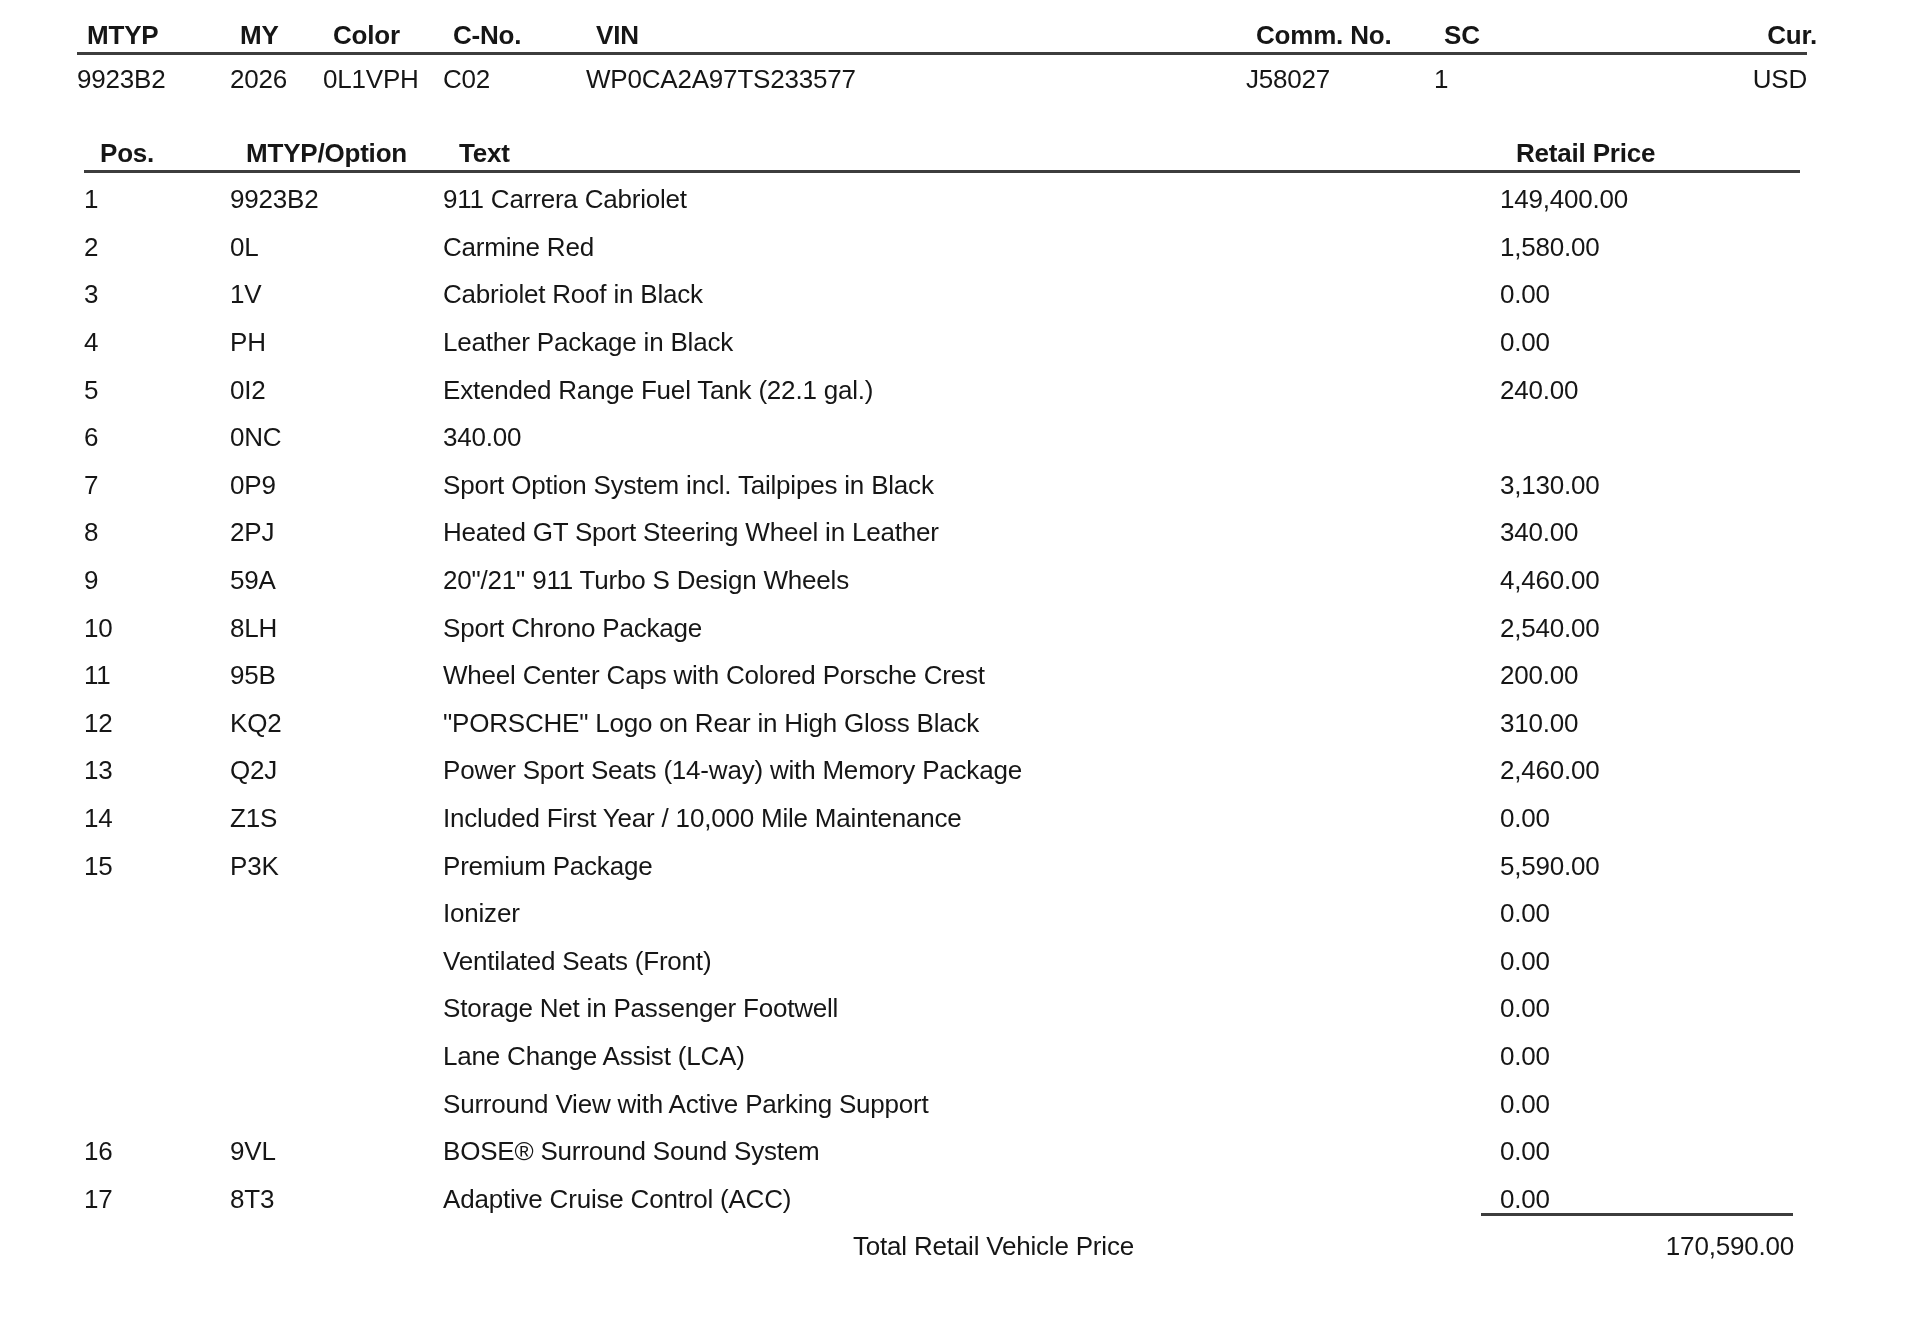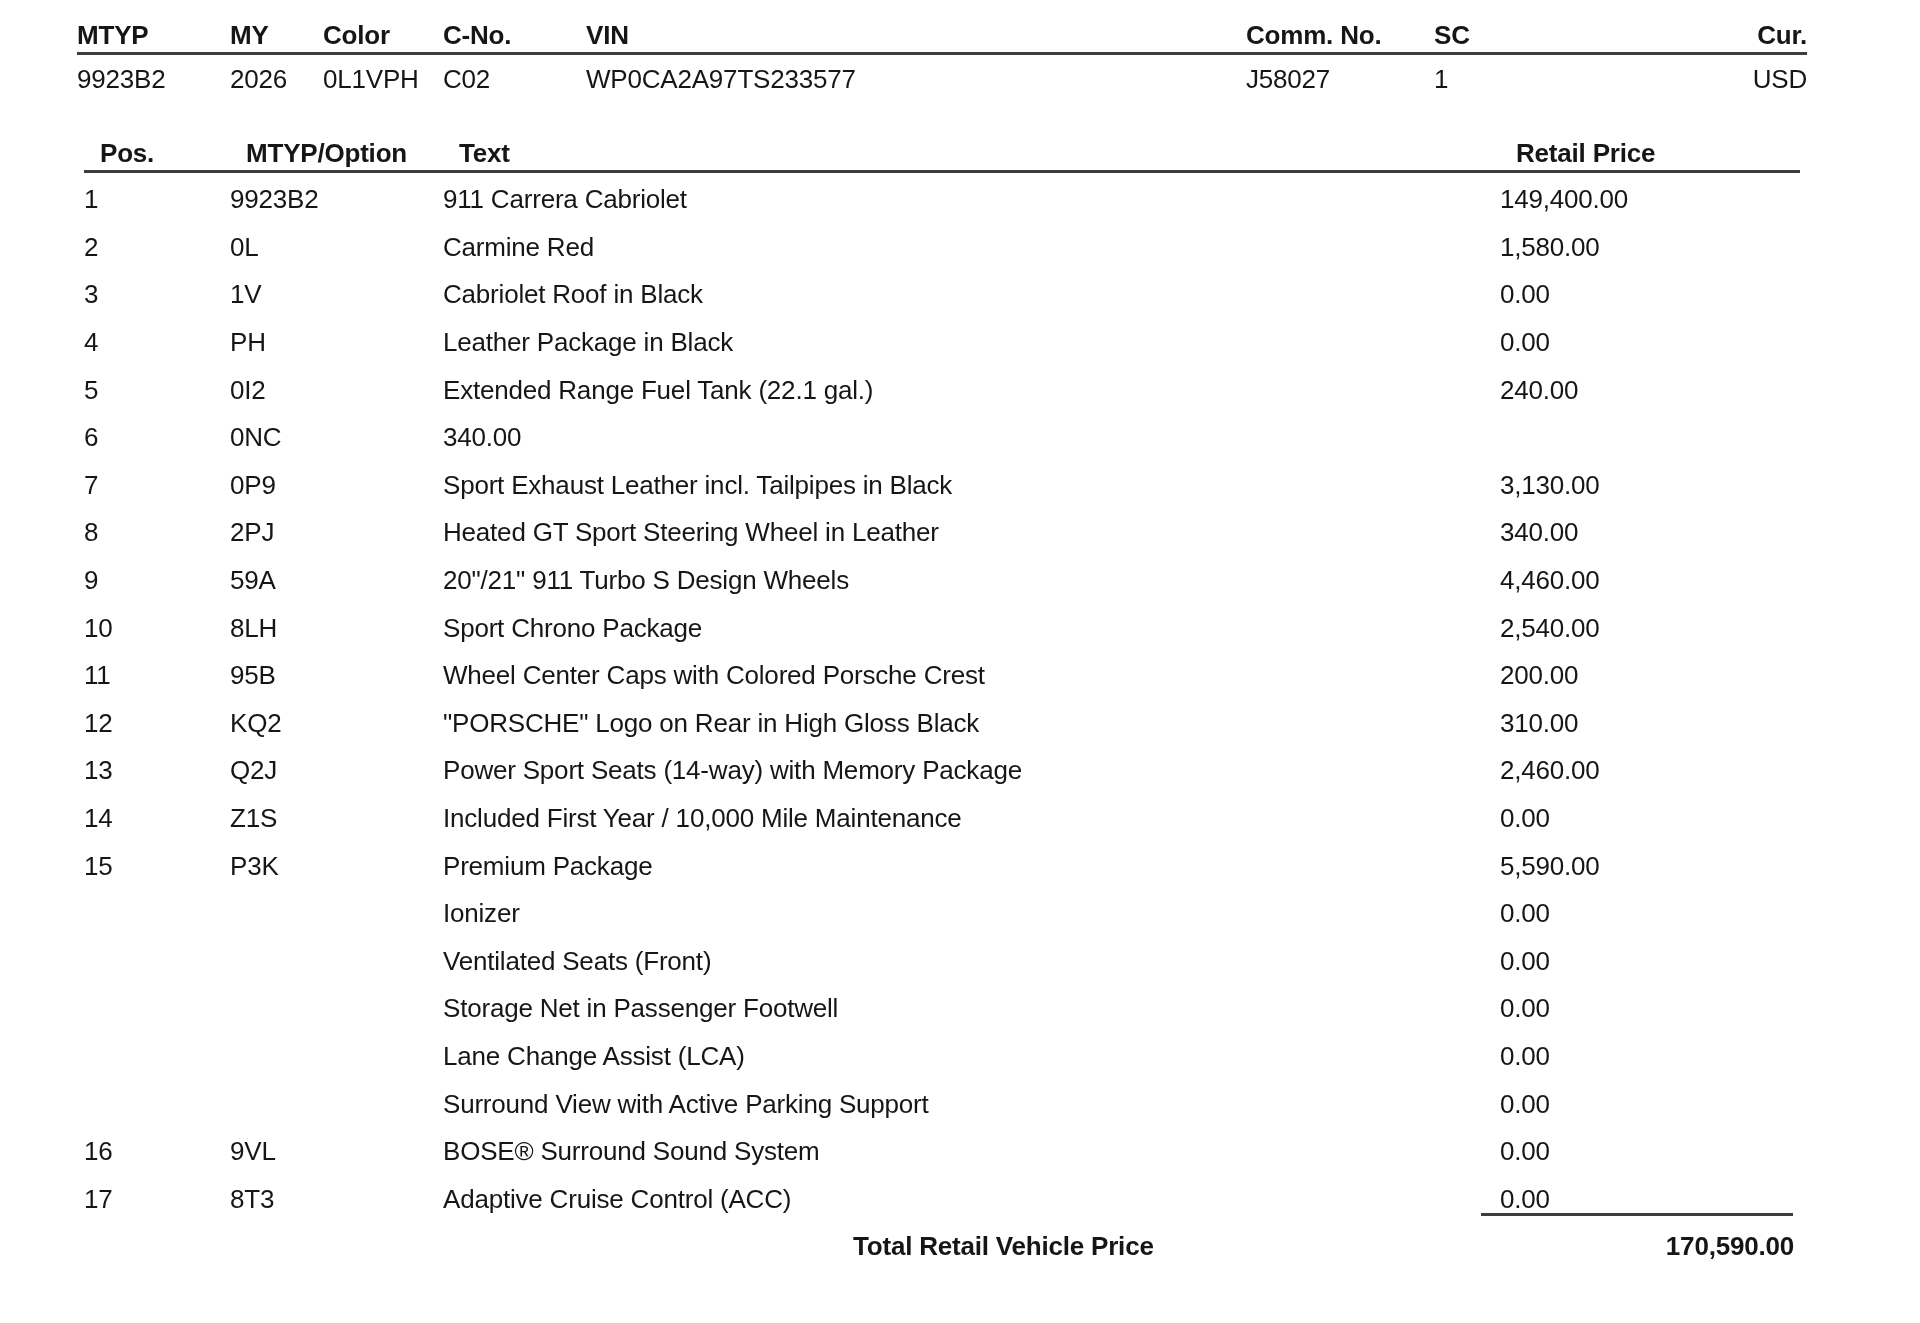--- a/index.html
+++ b/index.html
@@ -16,21 +16,21 @@
   }
   
   .vh-grid {
     position: absolute;
     left: 77px;
     width: 1730px;
     display: grid;
     grid-template-columns: 153px 93px 120px 143px 660px 188px 170px 203px;
     align-items: end;
   }
-  .vh-head { top: 20px; font-weight: bold; }
+  .vh-head { top: 20px; font-weight: bold; margin-left: 10px; }
   .vh-values { top: 64px; }
   .vh-grid .right { text-align: right; }
   .rule {
     position: absolute;
     height: 3px;
     background: #3d3d3d;
   }
   .rule-vh { top: 52px; left: 77px; width: 1730px; }
   
   .opt-grid-cols {
@@ -58,21 +58,20 @@
   
   .rule-total { top: 1213px; left: 1481px; width: 312px; height: 3px; }
   .total-row {
     position: absolute;
     top: 1226px;
     left: 84px;
     width: 1716px;
     height: 40px;
     display: flex;
     align-items: center;
-    font-weight: bold;
   }
   .total-label { margin-left: 769px; }
   .total-price { margin-left: auto; text-align: center; padding-right: 6px; }
 </style>
 </head>
 <body>
 
 <div class="page">
 
   <div class="vh-grid vh-head">
@@ -146,21 +145,21 @@
 
     <div class="opt-grid-cols opt-row">
       <div class="cell-pos">6</div>
       <div class="cell-option">0NC</div>
       <div class="cell-price price-cell">340.00</div>
     </div>
 
     <div class="opt-grid-cols opt-row">
       <div class="cell-pos">7</div>
       <div class="cell-option">0P9</div>
-      <div class="cell-text">Sport Exhaust Leather incl. Tailpipes in Black</div>
+      <div class="cell-text">Sport Option System incl. Tailpipes in Black</div>
       <div class="cell-price price-cell">3,130.00</div>
     </div>
 
     <div class="opt-grid-cols opt-row">
       <div class="cell-pos">8</div>
       <div class="cell-option">2PJ</div>
       <div class="cell-text">Heated GT Sport Steering Wheel in Leather</div>
       <div class="cell-price price-cell">340.00</div>
     </div>
 

